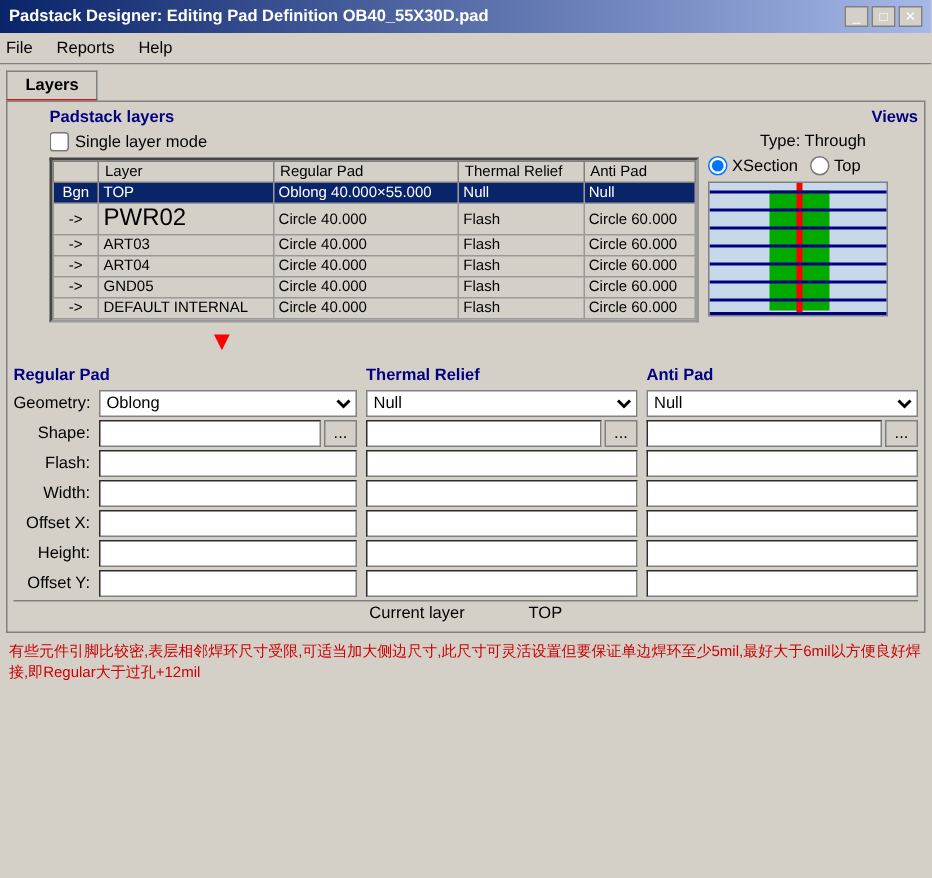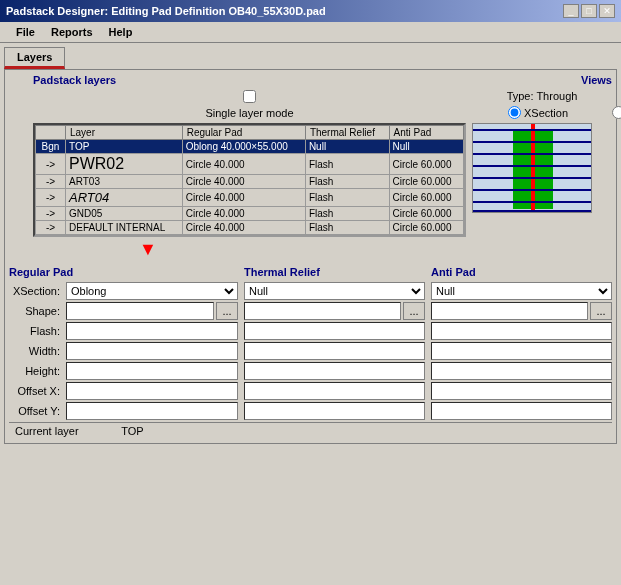--- a/index.html
+++ b/index.html
@@ -38,25 +38,24 @@
       font-size: 9px;
       display: flex;
       align-items: center;
       justify-content: center;
       cursor: pointer;
     }
 
     
     .menu-bar {
       background: #d4d0c8;
-      padding: 2px 12px;
+      padding: 2px 0;
       display: flex;
       gap: 8px;
       border-bottom: 1px solid #808080;
-      font-weight: bold;
     }
     .menu-item {
       padding: 2px 4px;
       cursor: pointer;
       font-size: 11px;
     }
 
     
     .main-content {
       background: #d4d0c8;
@@ -72,21 +71,21 @@
     .tab {
       padding: 3px 12px;
       background: #d4d0c8;
       border: 1px solid #808080;
       border-bottom: none;
       cursor: pointer;
       font-size: 11px;
     }
     .tab.active {
       background: #d4d0c8;
-      border-bottom: 3px solid #b91c1c;
+      border-bottom: 1px solid #b91c1c;
       font-weight: bold;
       z-index: 1;
     }
 
     
     .panel {
       border: 1px solid #808080;
       background: #d4d0c8;
       padding: 4px;
     }
@@ -106,21 +105,20 @@
       color: #000080;
       font-size: 11px;
       font-weight: bold;
       margin-bottom: 4px;
     }
     .checkbox-row {
       display: flex;
       align-items: center;
       gap: 4px;
       margin-bottom: 4px;
-      flex-direction: column;
     }
 
     
     .layer-table {
       width: 100%;
       border-collapse: collapse;
       font-size: 10px;
     }
     .layer-table th {
       background: #d4d0c8;
@@ -162,21 +160,20 @@
     .radio-row {
       display: flex;
       align-items: center;
       gap: 8px;
       margin-bottom: 4px;
     }
     .radio-label {
       display: flex;
       align-items: center;
       gap: 3px;
-      margin-left: 36px;
     }
 
     
     .cross-section {
       width: 120px;
       height: 90px;
       background: #c8d8e8;
       border: 1px solid #808080;
       position: relative;
       overflow: hidden;
@@ -267,20 +264,21 @@
       line-height: 1.4;
       padding: 0 2px;
     }
 
     
     .current-layer-bar {
       background: #d4d0c8;
       border-top: 1px solid #808080;
       padding: 2px 6px;
       font-size: 11px;
+      text-align: center;
     }
 
     .table-wrapper {
       position: relative;
       border: 2px inset #999;
     }
     .table-section-wrapper {
       position: relative;
     }
   </style>
@@ -348,21 +346,21 @@
                     </tr>
                     <tr>
                       <td style="width: 16px; text-align: center; font-size: 10px; padding: 1px 2px;">-&gt;</td>
                       <td style="min-width: 50px; padding: 1px 3px; font-size: 10px;">ART03</td>
                       <td style="min-width: 90px; padding: 1px 3px; font-size: 10px;">Circle 40.000</td>
                       <td style="min-width: 40px; padding: 1px 3px; font-size: 10px;">Flash</td>
                       <td style="min-width: 60px; padding: 1px 3px; font-size: 10px;">Circle 60.000</td>
                     </tr>
                     <tr>
                       <td style="width: 16px; text-align: center; font-size: 10px; padding: 1px 2px;">-&gt;</td>
-                      <td style="min-width: 50px; padding: 1px 3px; font-size: 13px; font-style: italic;">ART04</td>
+                      <td style="min-width: 50px; padding: 1px 3px; font-size: 10px;">ART04</td>
                       <td style="min-width: 90px; padding: 1px 3px; font-size: 10px;">Circle 40.000</td>
                       <td style="min-width: 40px; padding: 1px 3px; font-size: 10px;">Flash</td>
                       <td style="min-width: 60px; padding: 1px 3px; font-size: 10px;">Circle 60.000</td>
                     </tr>
                     <tr>
                       <td style="width: 16px; text-align: center; font-size: 10px; padding: 1px 2px;">-&gt;</td>
                       <td style="min-width: 50px; padding: 1px 3px; font-size: 10px;">GND05</td>
                       <td style="min-width: 90px; padding: 1px 3px; font-size: 10px;">Circle 40.000</td>
                       <td style="min-width: 40px; padding: 1px 3px; font-size: 10px;">Flash</td>
                       <td style="min-width: 60px; padding: 1px 3px; font-size: 10px;">Circle 60.000</td>
@@ -416,44 +414,44 @@
 
     <div style="text-align:left; padding-left: 130px; margin-top:2px; position:relative;">
       <span style="color:red; font-size:18px;">▼</span>
     </div>
 
     <div class="bottom-sections">
 
       <div class="pad-section">
         <div class="pad-title">Regular Pad</div>
         <div class="form-row">
-          <span class="form-label">XSection:</span>
+          <span class="form-label">Geometry:</span>
           <select class="form-select">
             <option>Oblong</option>
           </select>
         </div>
         <div class="form-row">
           <span class="form-label">Shape:</span>
           <input class="form-input" type="text" value="" style="">
           <button class="btn-dots">...</button>
         </div>
         <div class="form-row">
           <span class="form-label">Flash:</span>
           <input class="form-input" type="text" value="" style="">
         </div>
         <div class="form-row">
           <span class="form-label">Width:</span>
           <input class="form-input" type="text" style="">
         </div>
         <div class="form-row">
+          <span class="form-label">Offset X:</span>
+          <input class="form-input" type="text" style="">
+        </div>
+        <div class="form-row">
           <span class="form-label">Height:</span>
-          <input class="form-input" type="text" style="">
-        </div>
-        <div class="form-row">
-          <span class="form-label">Offset X:</span>
           <input class="form-input" type="text" style="">
         </div>
         <div class="form-row">
           <span class="form-label">Offset Y:</span>
           <input class="form-input" type="text" style="">
         </div>
       </div>
 
       <div class="pad-section">
         <div class="pad-title">Thermal Relief</div>
@@ -514,14 +512,15 @@
     </div>
 
     <div class="current-layer-bar">
       <span>Current layer</span>
       &nbsp;&nbsp;&nbsp;&nbsp;&nbsp;&nbsp;&nbsp;&nbsp;&nbsp;&nbsp;&nbsp;&nbsp;
       <span>TOP</span>
     </div>
 
   </div>
 
+  <div class="note-text">有些元件引脚比较密,表层相邻焊环尺寸受限,可适当加大侧边尺寸,此尺寸可灵活设置但要保证单边焊环至少5mil,最好大于6mil以方便良好焊接,即Regular大于过孔+12mil</div>
 
 </div>
 
 </body></html>

